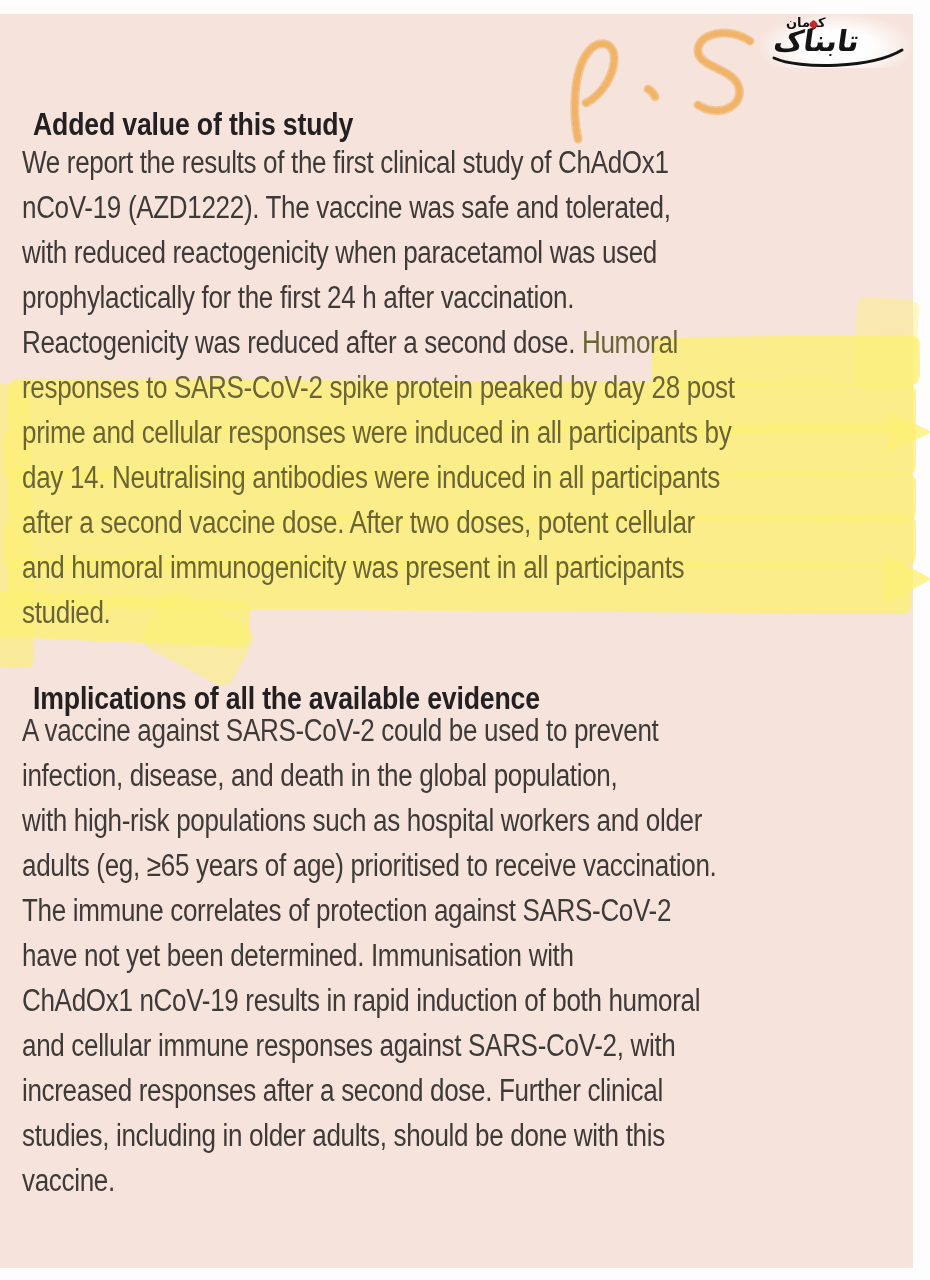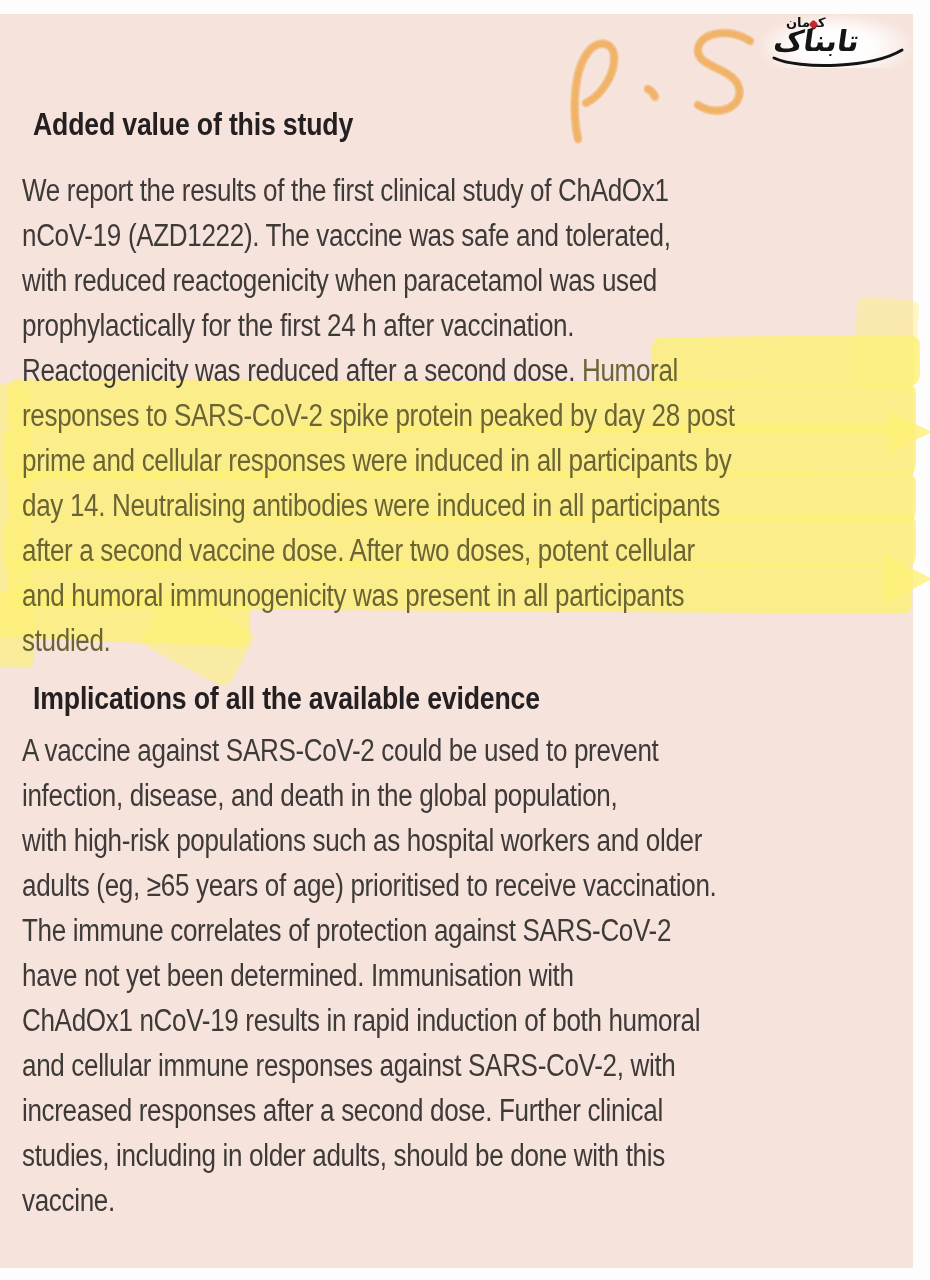--- a/index.html
+++ b/index.html
@@ -34,22 +34,22 @@
   
   h2{
     position:absolute;margin:0;z-index:2;white-space:nowrap;
     font-size:31px;font-weight:700;letter-spacing:-.2px;
     color:var(--head,#242021);
     transform:scaleX(.86);transform-origin:0 0;
   }
   .head-1{left:33px;top:107px}
   .head-2{left:33px;top:681px}
   .para{position:absolute;left:22px;z-index:2}
-  .para-1{top:168px}
-  .para-2{top:728px}
+  .para-1{top:140px}
+  .para-2{top:708px}
   .line{
     height:45px;line-height:45px;white-space:nowrap;
     font-size:31px;letter-spacing:-.4px;
     color:var(--ink,#3e3a38);
     transform:scaleX(.84);transform-origin:0 0;
   }
   .hl-ink{color:var(--inkhl,#6b6434)}
   
   .ps{position:absolute;left:540px;top:15px;z-index:3}
   .ps path{fill:none;stroke:var(--marker,#efa94f);stroke-linecap:round;stroke-linejoin:round}

